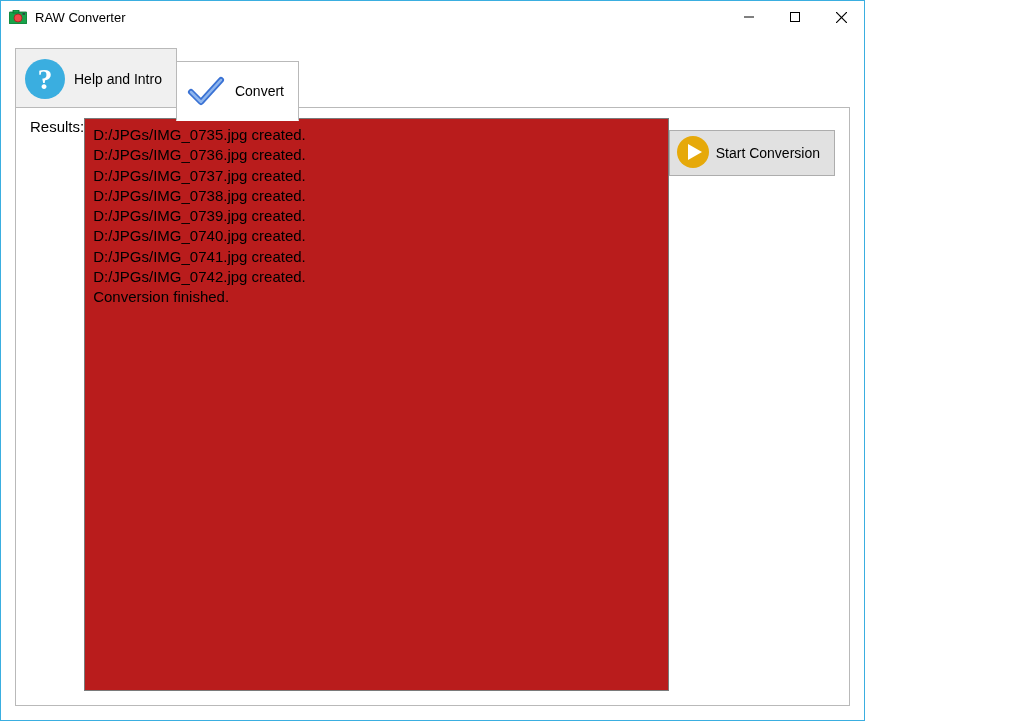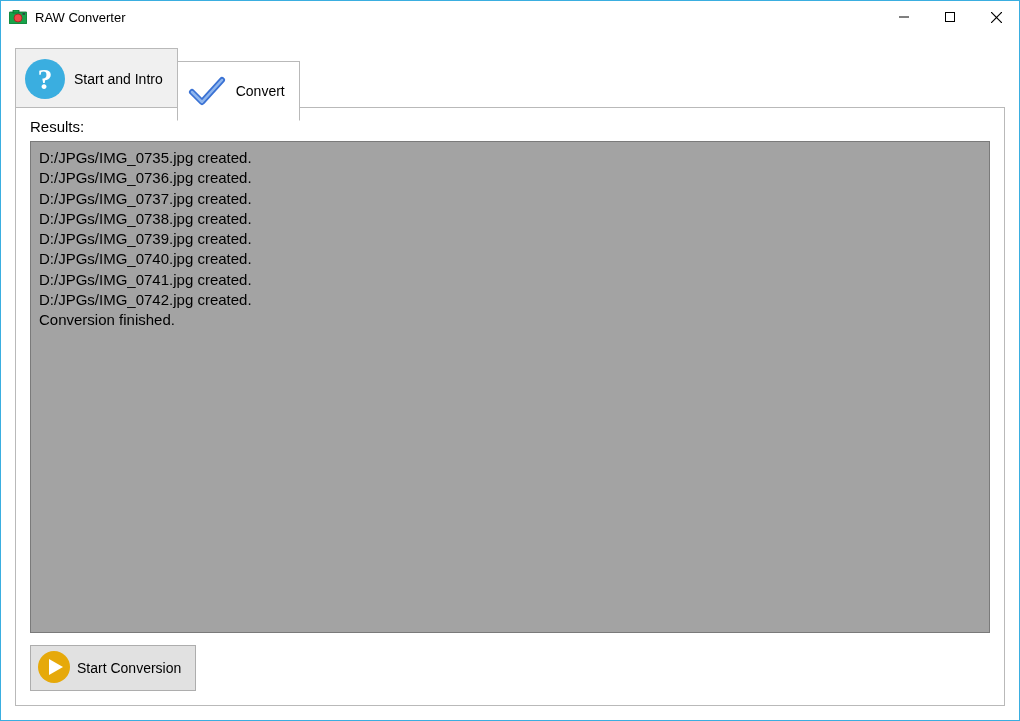--- a/index.html
+++ b/index.html
@@ -5,21 +5,21 @@
   * { box-sizing: border-box; }
   body {
     margin: 0;
     font-family: "Segoe UI", Tahoma, sans-serif;
     font-size: 13px;
     background: #fff;
     color: #000;
     overflow: hidden;
   }
   .window {
-    width: 1020px;
+    width: 865px;
     height: 721px;
     border: 1px solid #3aaee0;
     background: #fff;
     display: flex;
     flex-direction: column;
   }
   
   .titlebar {
     height: 32px;
     display: flex;
@@ -98,31 +98,31 @@
   .tab .tab-label {
     font-size: 14px;
     color: #000;
   }
   .tab-page {
     flex: 1;
     border: 1px solid #b9b9b9;
     background: #fff;
     padding: 10px 14px 14px 14px;
     display: flex;
-    flex-direction: column;
+    flex-direction: row;
     z-index: 1;
   }
   .results-label {
     font-size: 15px;
     margin-bottom: 6px;
   }
   .results-box {
     flex: 1;
     border: 1px solid #7a7a7a;
-    background: #a3a3a3;
+    background: #b91c1c;
     padding: 6px 8px;
     font-size: 15px;
     line-height: 1.35;
     white-space: pre;
     overflow: auto;
   }
   .footer {
     display: flex;
     padding-top: 12px;
   }
@@ -178,21 +178,21 @@
 
       <div class="tab-strip">
 
         <div class="tab">
           <span class="tab-icon">
             <svg width="42" height="42" viewBox="0 0 42 42">
               <circle cx="21" cy="21" r="20" fill="#3aaee0"></circle>
               <text x="21" y="31" font-family="Segoe UI" font-size="30" font-weight="600" text-anchor="middle" fill="#fff">?</text>
             </svg>
           </span>
-          <span class="tab-label">Start and Intro</span>
+          <span class="tab-label">Help and Intro</span>
         </div>
 
 
 
         <div class="tab active">
           <span class="tab-icon">
             <svg width="42" height="42" viewBox="0 0 42 42">
               <polyline points="6,22 16,32 36,10" fill="none" stroke="#3a72d4" stroke-width="6" stroke-linecap="round" stroke-linejoin="round"></polyline>
               <polyline points="6,22 16,32 36,10" fill="none" stroke="#8fb6ee" stroke-width="2.5" stroke-linecap="round" stroke-linejoin="round"></polyline>
             </svg>

